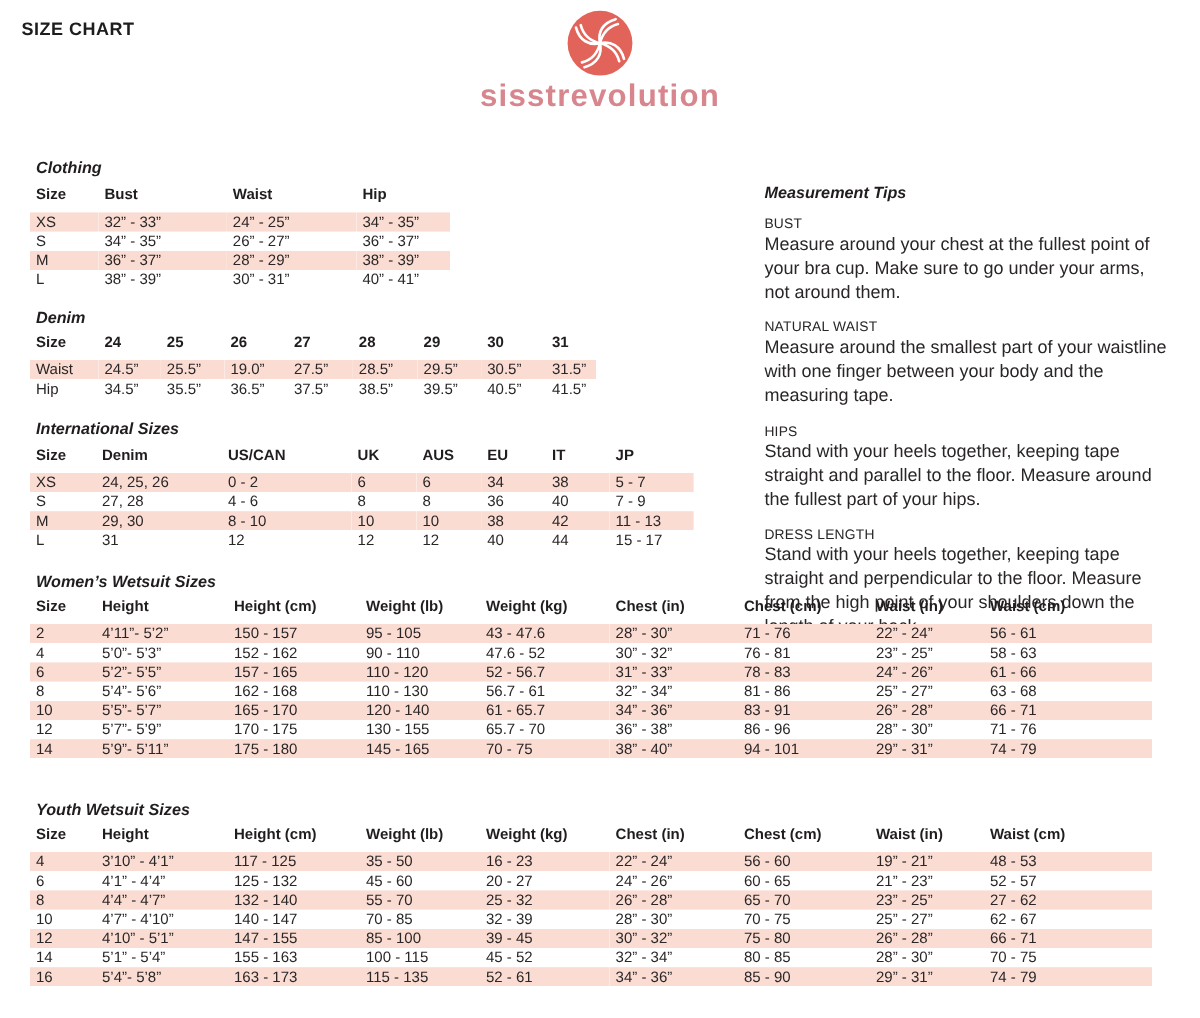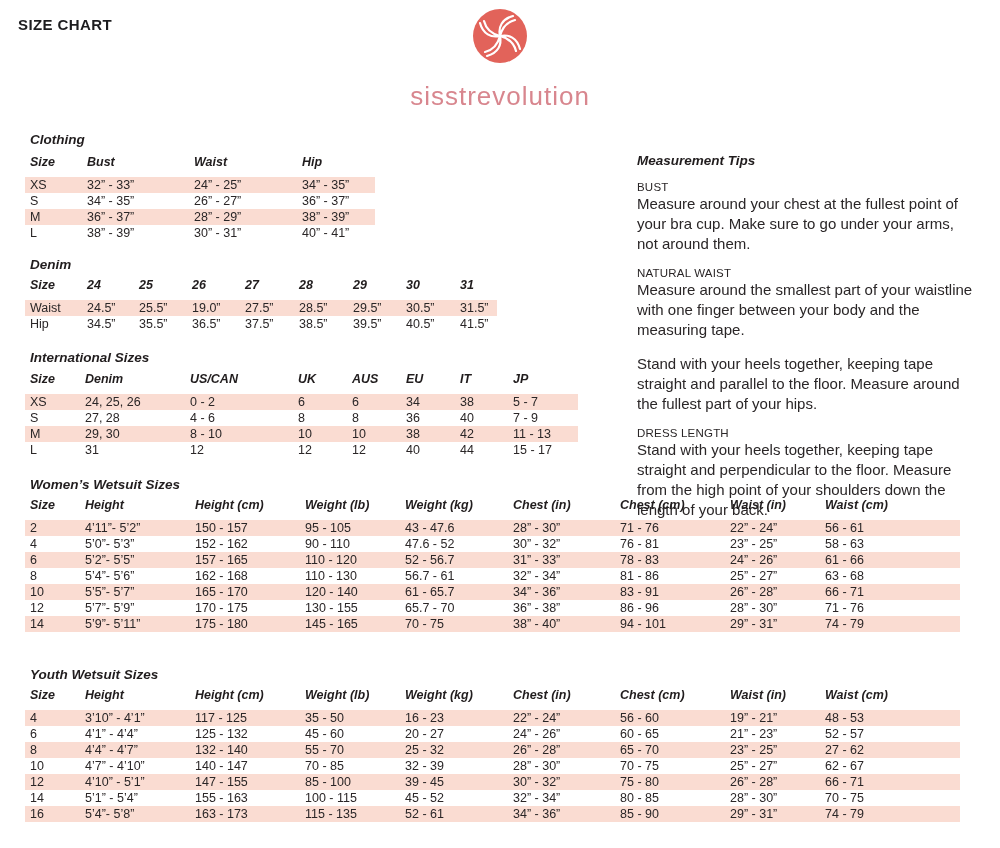--- a/index.html
+++ b/index.html
@@ -11,35 +11,35 @@
   .page-title {
     position:absolute; left:18px; top:16px;
     font-size:15px; font-weight:bold; letter-spacing:.4px; color:#1d1d1f;
   }
   .brand {
     position:absolute; left:0; right:0; top:8px;
     display:flex; flex-direction:column; align-items:center;
   }
   .brand svg { display:block; }
   .wordmark {
-    margin-top:17px; font-size:26px; font-weight:400; letter-spacing:1px;
+    margin-top:0; font-size:26px; font-weight:700; letter-spacing:1px;
     color:#d8868e;
   }
   .sec-title {
     position:absolute; font-size:13.5px; font-weight:bold; font-style:italic;
     color:#211d1e;
     text-align:right;
   }
   table {
     position:absolute; border-collapse:collapse; table-layout:fixed;
     font-size:12.5px; color:#2a2627;
   }
   th {
     text-align:left; font-weight:bold; vertical-align:top;
-    height:22px; padding:0 0 0 5px; font-size:12.5px; color:#211d1e;font-style:italic;
+    height:22px; padding:0 0 0 5px; font-size:12.5px; color:#211d1e;
   }
   td {
     height:16px; line-height:16px; padding:0 0 0 5px;
     white-space:nowrap; overflow:hidden;
   }
   tbody tr:nth-child(odd) { background:#fadcd2; }
   #clothing-table   { left:25px; top:155px; width:350px; }
   #denim-table      { left:25px; top:278px; width:472px; }
   #intl-table       { left:25px; top:372px; width:553px; }
   #womens-table     { left:25px; top:498px; width:935px; }
@@ -262,20 +262,21 @@
   <div class="tips-title">Measurement Tips</div>
   <div class="tip">
     <div class="tip-heading">BUST</div>
     <div class="tip-body">Measure around your chest at the fullest point of your bra cup. Make sure to go under your arms, not around them.</div>
   </div>
   <div class="tip">
     <div class="tip-heading">NATURAL WAIST</div>
     <div class="tip-body">Measure around the smallest part of your waistline with one finger between your body and the measuring tape.</div>
   </div>
   <div class="tip">
+    <div class="tip-heading">HIPS</div>
     <div class="tip-body">Stand with your heels together, keeping tape straight and parallel to the floor. Measure around the fullest part of your hips.</div>
   </div>
   <div class="tip">
     <div class="tip-heading">DRESS LENGTH</div>
     <div class="tip-body">Stand with your heels together, keeping tape straight and perpendicular to the floor. Measure from the high point of your shoulders down the length of your back.</div>
   </div>
 </div>
 
 <div class="sec-title" id="womens-title">Women’s Wetsuit Sizes</div>
 <table id="womens-table">

